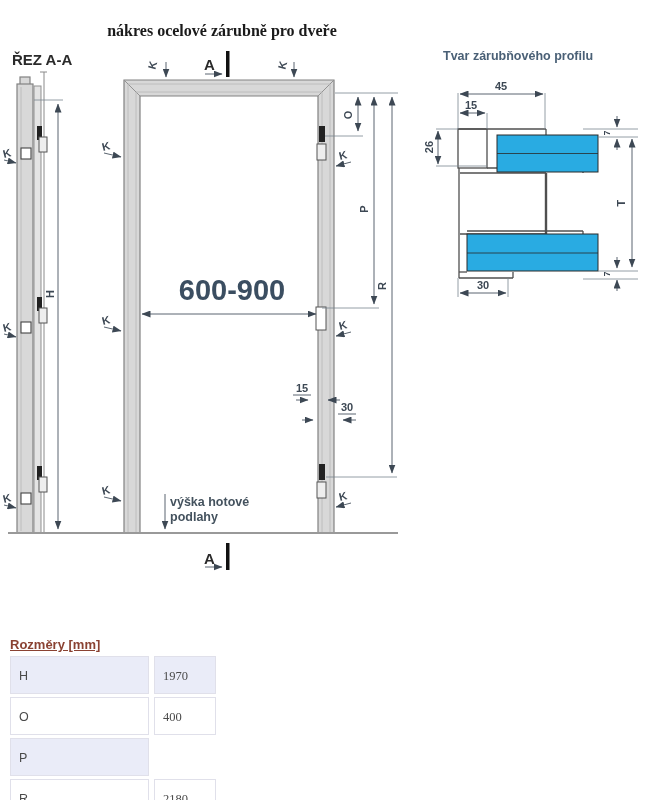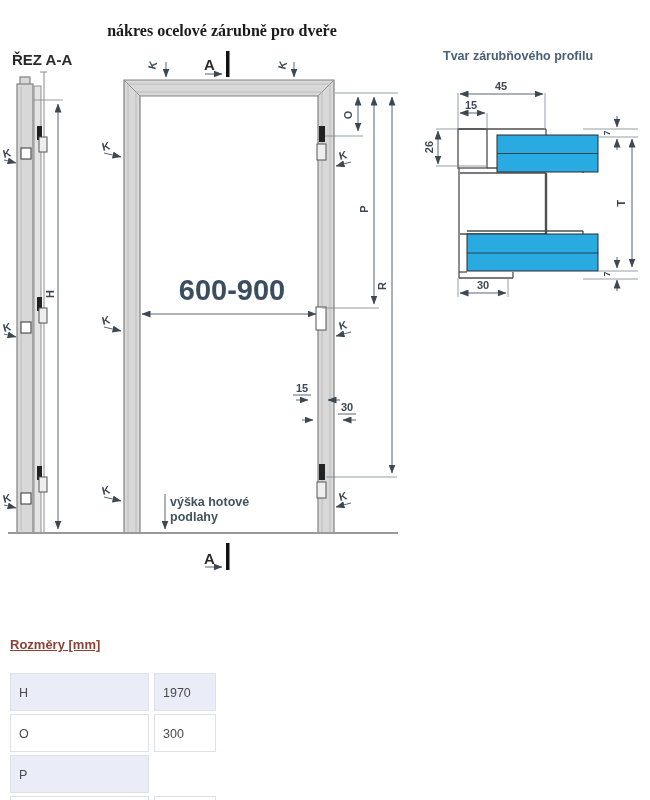--- a/index.html
+++ b/index.html
@@ -15,26 +15,26 @@
   text.dim-big{font-size:29px;font-weight:bold;fill:#3b4e61;}
   text.note{font-size:12.5px;font-weight:bold;fill:#44525e;}
   .dimline{stroke:#5a6570;stroke-width:1;fill:none;}
   .extline{stroke:#7a8590;stroke-width:0.8;fill:none;}
   .steel{fill:#d8d8d8;stroke:#828282;stroke-width:1.2;}
   .outline{stroke:#4f4f4f;stroke-width:1.3;fill:none;}
   .thin{stroke:#b8b8b8;stroke-width:0.8;fill:none;}
 
   .dim-table{position:absolute;left:10px;top:621px;width:206px;}
   .tbl-header{color:#8a4232;font-size:13px;font-weight:bold;text-decoration:underline;
-              line-height:16px;margin-bottom:20px;}
+              line-height:16px;margin-bottom:3px;}
   .tbl-row{display:flex;gap:5px;margin-bottom:3px;}
   .cell{height:38px;line-height:38px;padding-left:8px;font-size:12.5px;color:#4a4a4a;
         border:1px solid #e0e0ea;box-sizing:border-box;background:#fff;}
   .cell.key{width:139px;}
-  .cell.val{width:62px;}
+  .cell.val{width:62px;font-family:Liberation Serif, serif;}
   .tbl-row.alt .cell{background:#eaecf8;}
 </style>
 </head>
 <body>
 
 <div class="stage">
 
 <svg width="650" height="615" viewBox="0 0 650 615">
   <defs>
     <marker id="arr" markerWidth="9" markerHeight="7" refX="8.5" refY="3.5" orient="auto-start-reverse" markerUnits="userSpaceOnUse">
@@ -284,21 +284,21 @@
 
 
 <div class="dim-table">
   <div class="tbl-header">Rozměry [mm]</div>
   <div class="tbl-row alt">
     <div class="cell key">H</div>
     <div class="cell val">1970</div>
   </div>
   <div class="tbl-row">
     <div class="cell key">O</div>
-    <div class="cell val">300</div>
+    <div class="cell val">400</div>
   </div>
   <div class="tbl-row alt">
     <div class="cell key">P</div>
   </div>
   <div class="tbl-row">
     <div class="cell key">R</div>
     <div class="cell val">2180</div>
   </div>
 </div>
 

